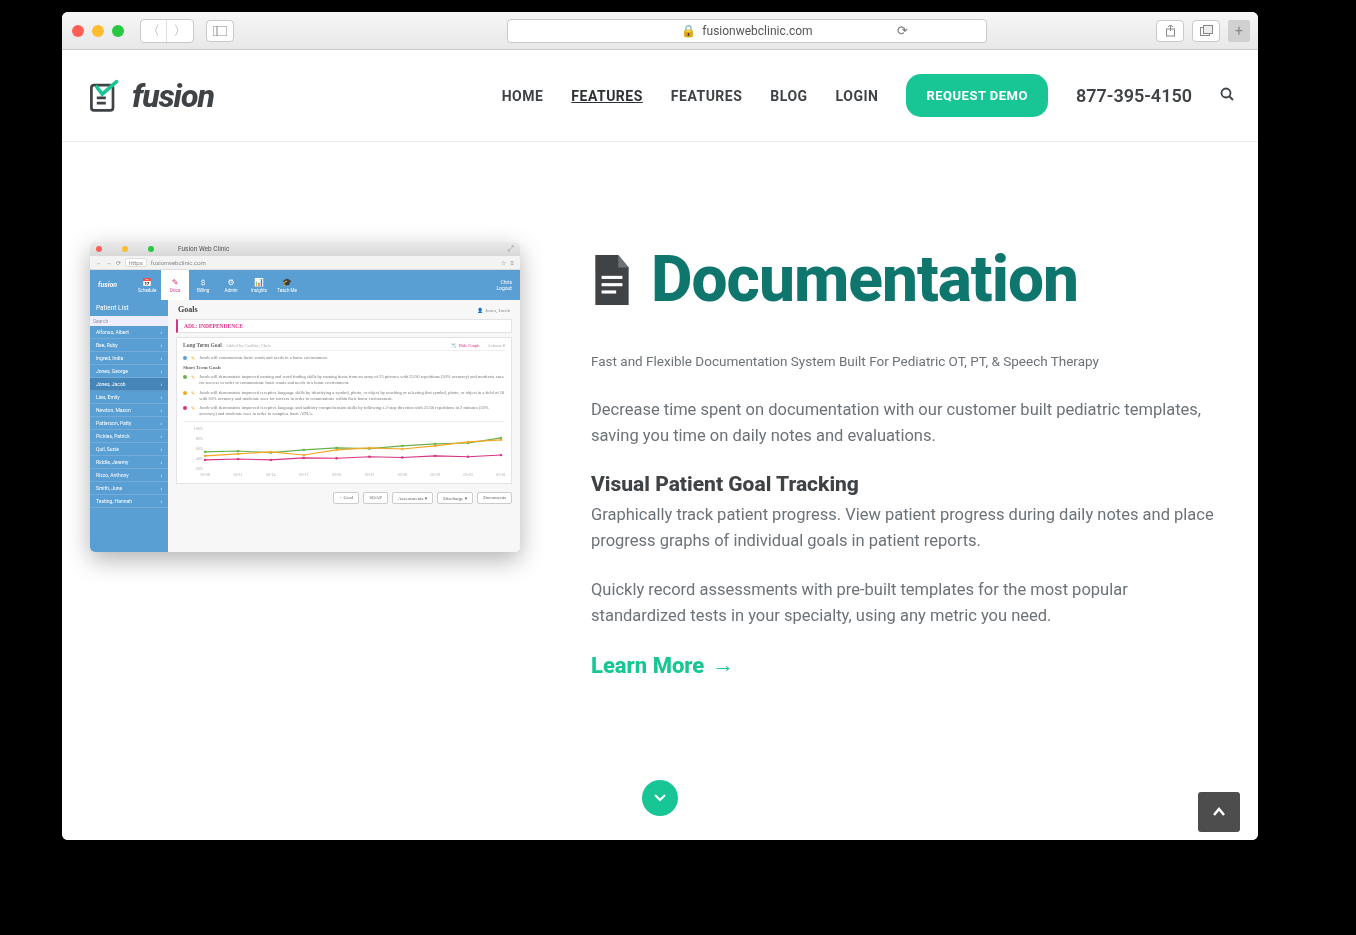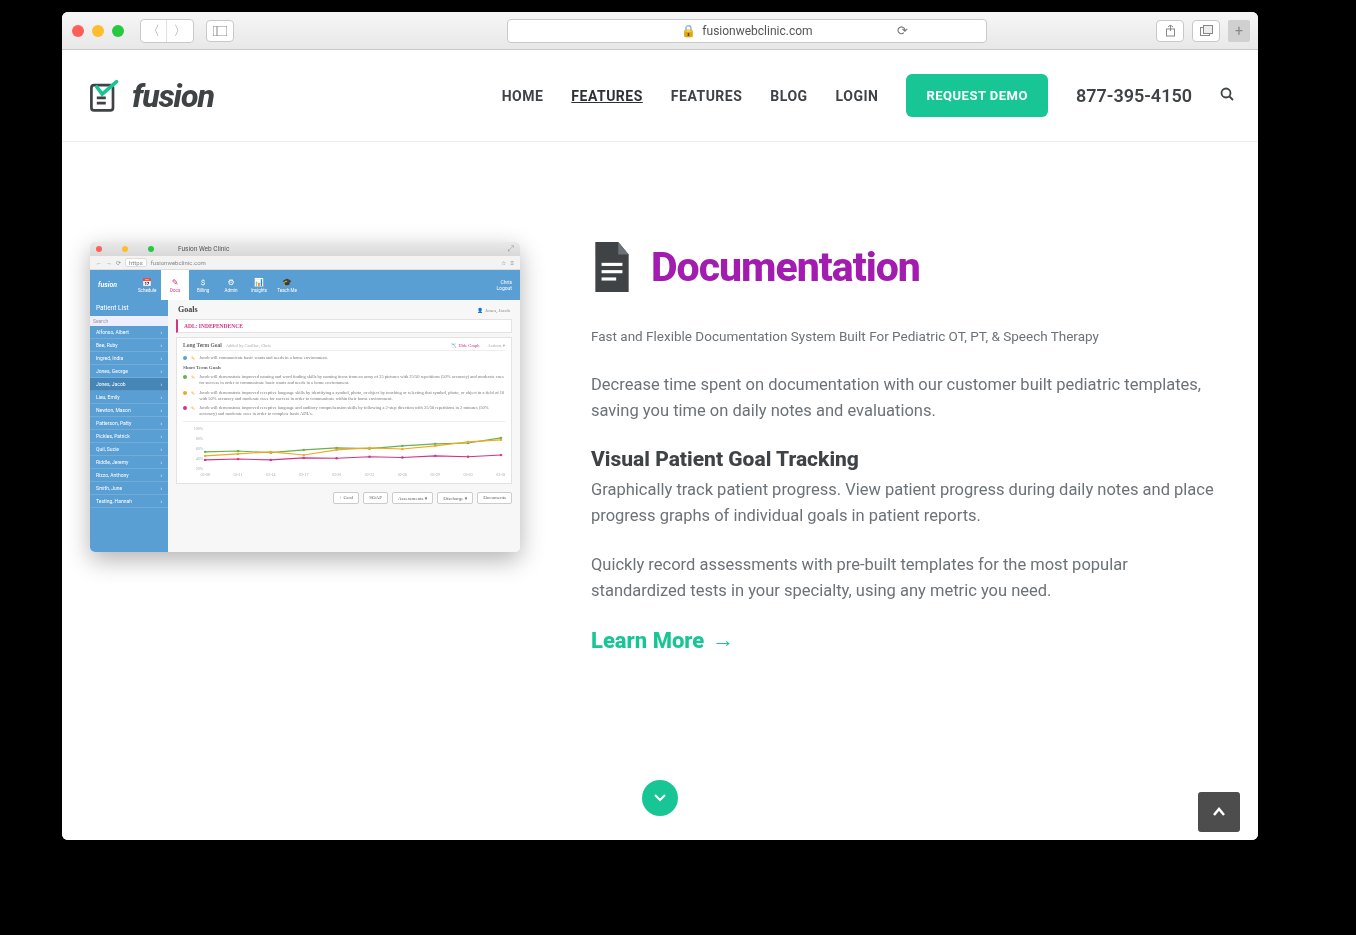--- a/index.html
+++ b/index.html
@@ -81,21 +81,21 @@
   align-items: center;
   padding: 0 24px 0 24px;
 }
 .logo { display: flex; align-items: center; gap: 10px; }
 .logo-mark { width: 36px; height: 36px; }
 .logo-text { font-size: 32px; font-weight: 800; font-style: italic; color: #3f4346; letter-spacing: -1px; }
 
 .main-nav { margin-left: auto; display: flex; align-items: center; gap: 28px; }
 .nav-link { font-size: 14px; font-weight: 700; color: #3f4346; letter-spacing: 0.5px; cursor: pointer; }
 .nav-link.active { text-decoration: underline; color: #2e3133; }
-.cta-button { background: #17c694; color: #fff; padding: 14px 20px; font-weight: 700; font-size: 13px; border-radius: 6px; letter-spacing: 0.5px; cursor:pointer; }
+.cta-button { background: #17c694; color: #fff; padding: 14px 20px; font-weight: 700; font-size: 13px; border-radius: 15px; letter-spacing: 0.5px; cursor:pointer; }
 .phone { font-size: 18px; font-weight: 600; color: #3f4346; }
 .search-icon { font-size: 14px; color: #3f4346; cursor:pointer; }
 
 
 .content-row {
   display: flex;
   padding: 100px 28px 0 28px;
   gap: 56px;
 }
 .left-col { width: 445px; flex-shrink:0; }
@@ -147,21 +147,21 @@
 .ss-pencil{ color:#f5a623; font-size:5px;}
 .ss-goal-text{ font-size:4.5px; line-height:1.3; color:#777;}
 .ss-stg{font-weight:600; font-size:5px; padding:2px 0;}
 .ss-chart{ height:56px; margin: 2px 0; position:relative; border-top:1px solid #eee; padding-top:4px;}
 .ss-bottom{ display:flex; gap:4px; justify-content:flex-end; padding: 4px 8px;}
 .ss-bbtn{ border:1px solid #ccc; background:#fff; padding:2px 5px; font-size:5px; color:#666; border-radius:2px;}
 
 
 .doc-title-row { display:flex; align-items:center; gap:18px; margin-bottom: 36px;}
 .doc-icon { width:42px; height:50px; }
-.doc-title { font-size: 41px; font-weight: 800; color:#a21caf; letter-spacing: -1px;}
+.doc-title { font-size: 64px; font-weight: 800; color:#0f766e; letter-spacing: -1px;}
 .subtitle { font-size: 13.5px; color:#6c7378; margin-bottom: 28px; }
 .feature-h { font-size: 21px; font-weight:800; color:#3f4346; margin-bottom: 6px;}
 .feature-p { font-size: 16.5px; color:#6c7378; line-height: 1.55; margin-bottom: 24px;}
 .learn-more { font-size: 22px; font-weight:800; color:#17c694; display:inline-flex; align-items:center; gap:8px; cursor:pointer;}
 .learn-more .arrow{ font-size: 22px; }
 
 .down-badge{ position:absolute; left:50%; transform:translateX(-50%); bottom: 24px; width:36px; height:36px; border-radius:50%; background:#17c694; color:#fff; display:flex; align-items:center; justify-content:center; font-size:14px; cursor:pointer;}
 
 .scroll-top{ position:absolute; right: 18px; bottom: 8px; width:42px; height:40px; background:#4d4d4d; color:#fff; display:flex; align-items:center; justify-content:center; border-radius:3px; font-size:14px; cursor:pointer;}
 </style>

